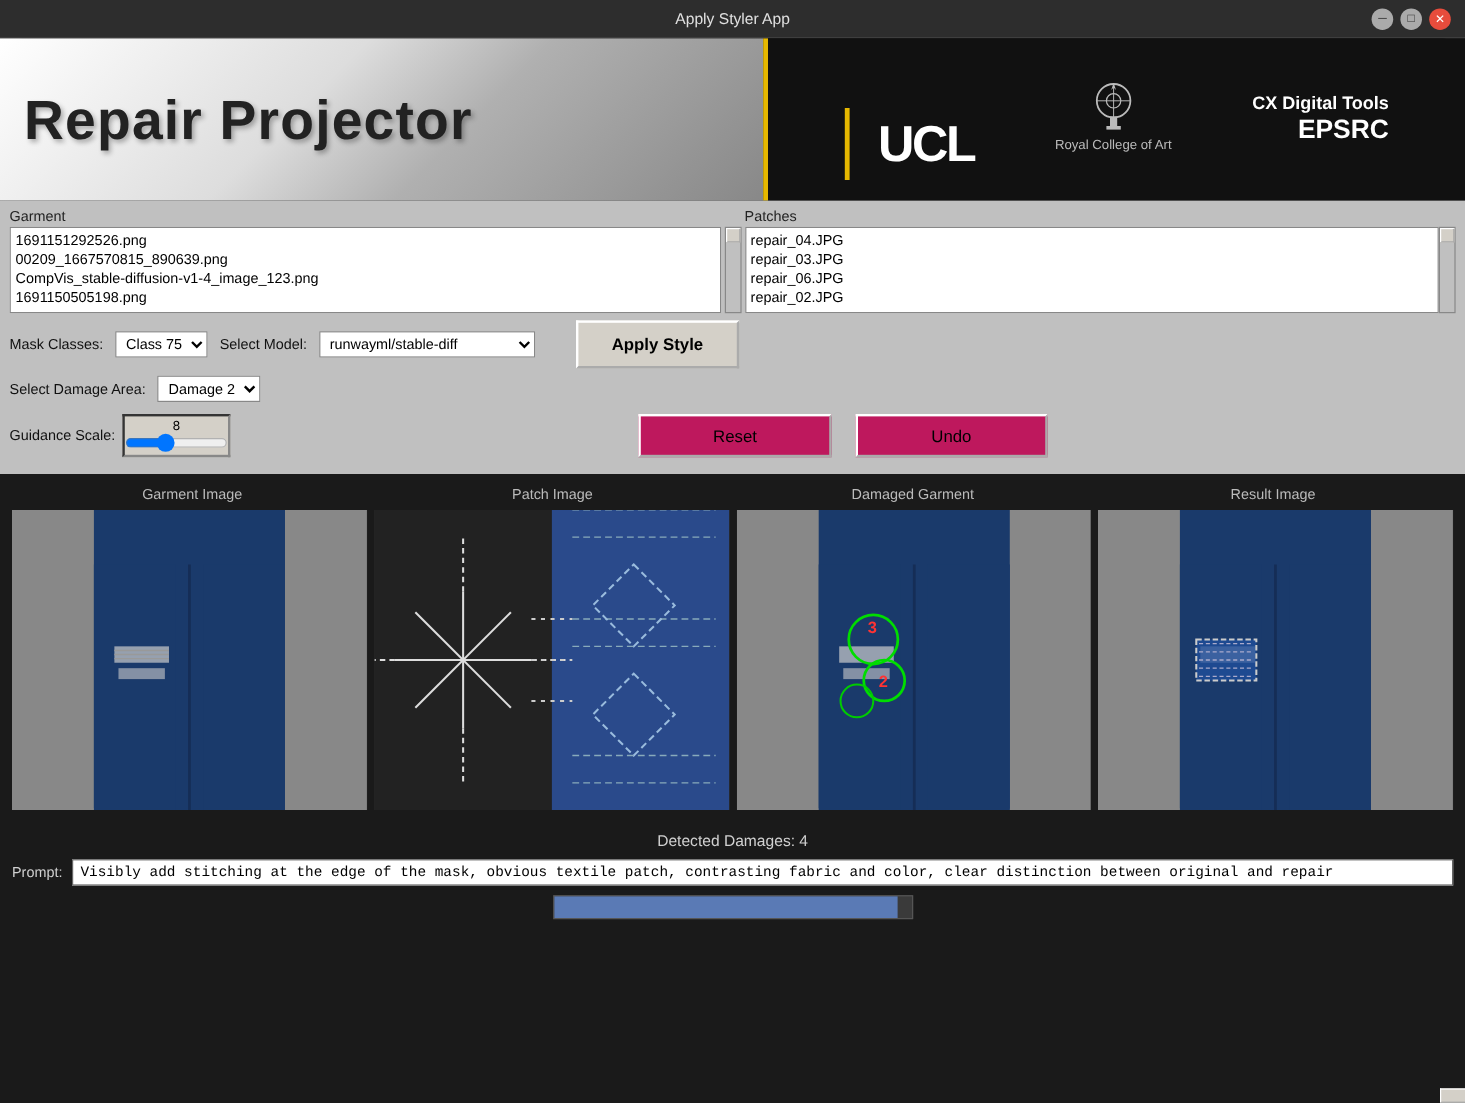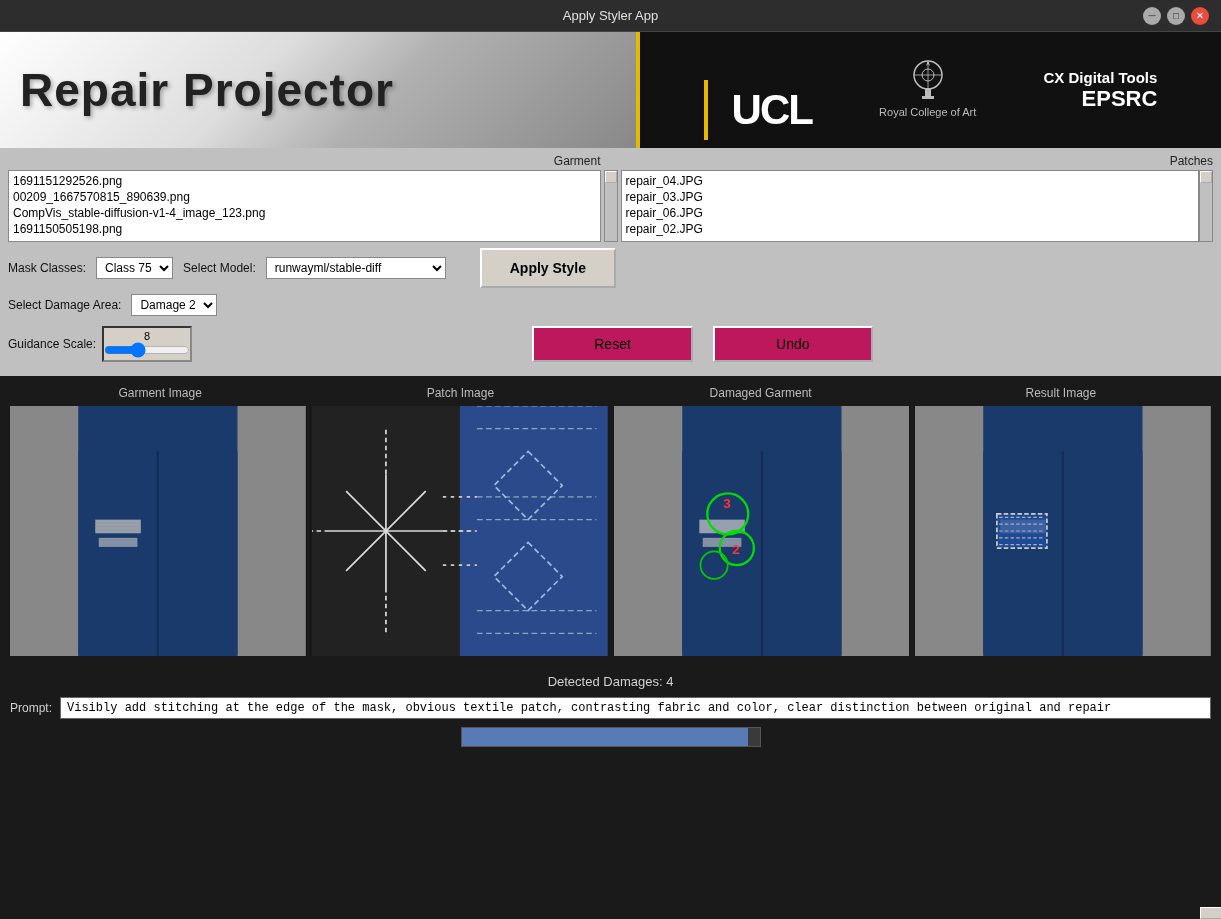--- a/index.html
+++ b/index.html
@@ -46,21 +46,21 @@
       justify-content: center;
       font-size: 10px;
       color: #333;
     }
     .btn-min { background: #aaa; }
     .btn-max { background: #aaa; }
     .btn-close { background: #e74c3c; color: #fff; }
 
     
     .banner {
-      height: 116px;
+      height: 135px;
       background: #111;
       display: flex;
       align-items: stretch;
       border-radius: 19px;
     }
     .banner-left {
       flex: 0 0 640px;
       background: linear-gradient(135deg, #fff 0%, #ddd 40%, #b0b0b0 60%, #888 100%);
       display: flex;
       align-items: center;
@@ -137,21 +137,21 @@
     
     .file-lists {
       display: flex;
       gap: 0;
       margin-bottom: 6px;
     }
     .file-section {
       flex: 1;
     }
     .file-section-label {
-      text-align: right;
+      text-align: left;
       font-size: 12px;
       color: #222;
       margin-bottom: 2px;
     }
     .file-list {
       background: #fff;
       border: 1px solid #888;
       height: 72px;
       overflow-y: auto;
       font-size: 12px;

